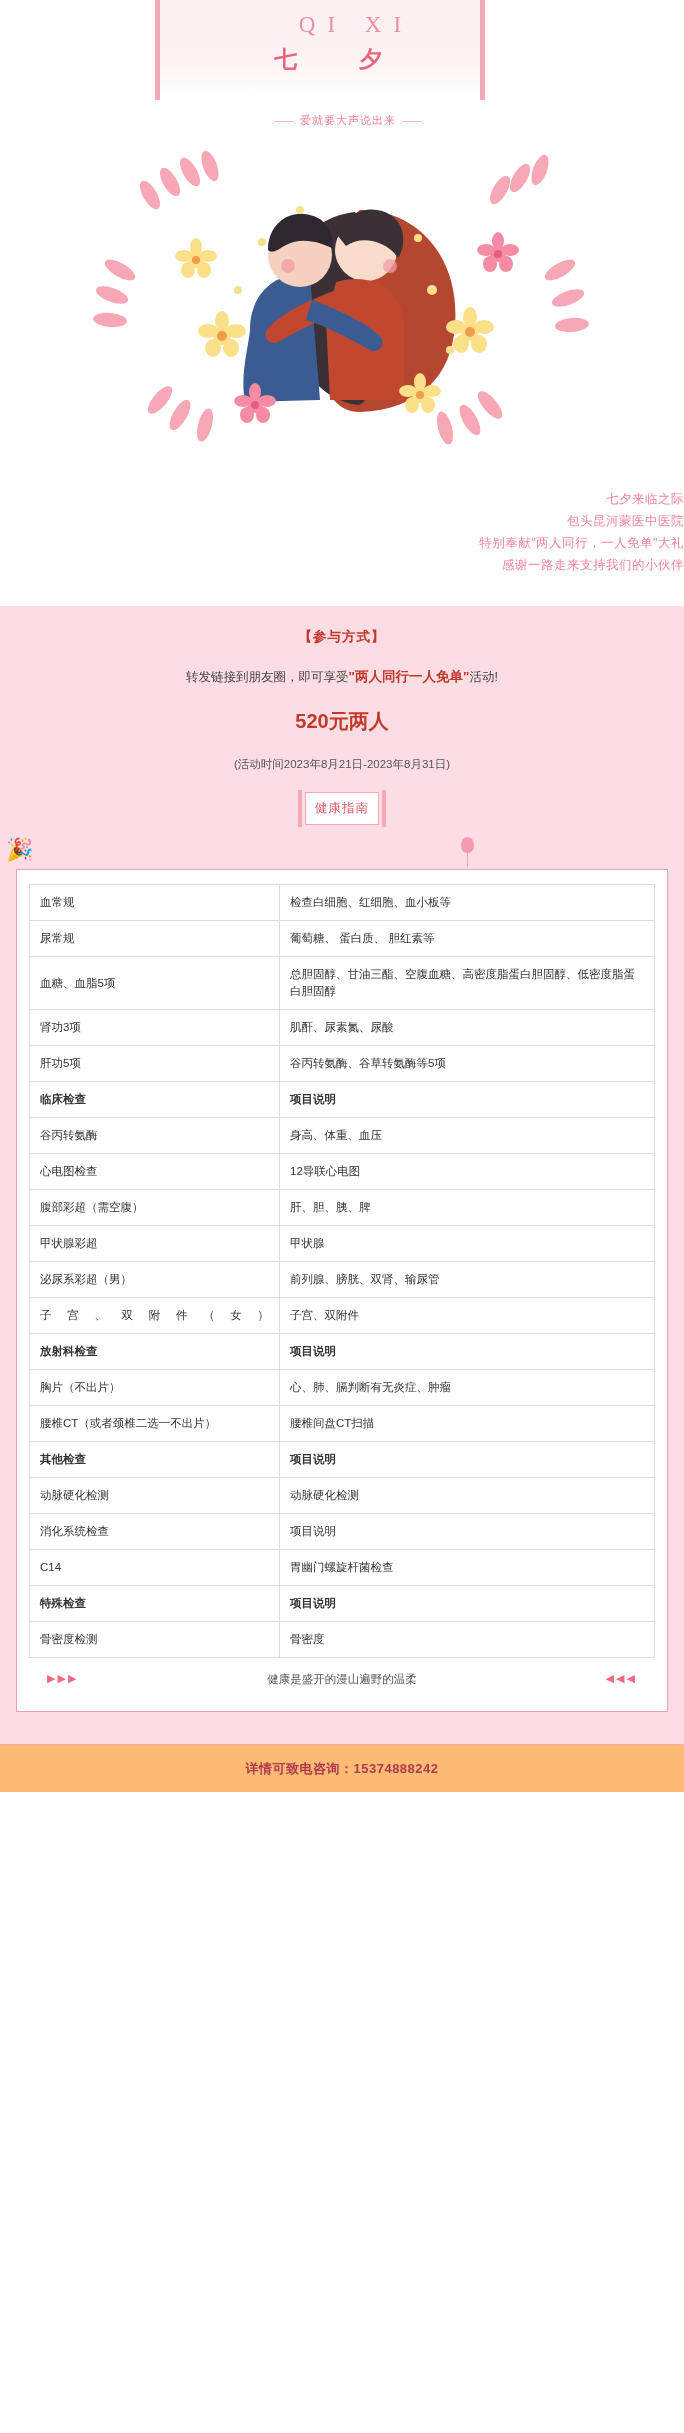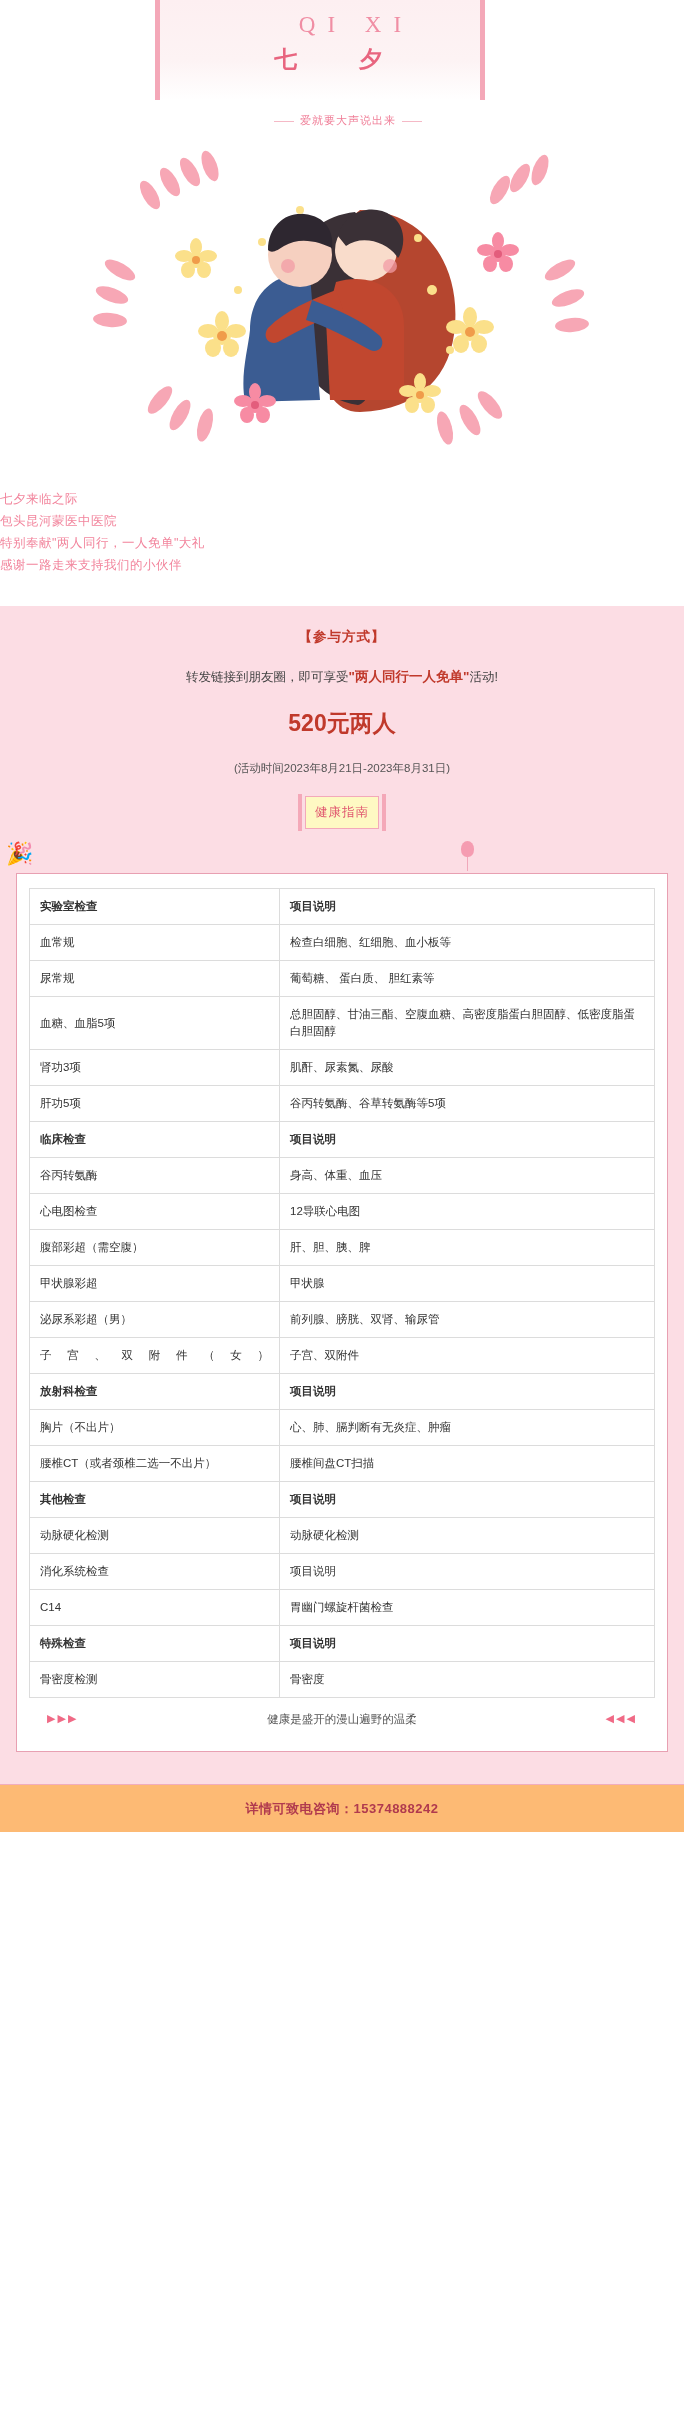--- a/index.html
+++ b/index.html
@@ -84,21 +84,21 @@
     height: 300px;
     background: #ffffff;
     overflow: hidden;
   }
   .illu svg { display: block; }
 
   
   .poem {
     background: #ffffff;
     padding: 38px 0 30px;
-    text-align: left;
+    text-align: right;
   }
   .poem-line {
     font-size: 12.5px;
     line-height: 22px;
     color: #f2849c;
     letter-spacing: 0.5px;
   }
 
   
   .pink {
@@ -114,34 +114,34 @@
     letter-spacing: 1px;
     margin-bottom: 22px;
   }
   .share-line {
     font-size: 12.5px;
     color: #444;
     margin-bottom: 22px;
   }
   .share-line b { color: #c0392b; font-size: 13.5px; }
   .price {
-    font-size: 23px;
+    font-size: 20px;
     font-weight: bold;
     color: #c0392b;
     margin-bottom: 22px;
   }
   .period {
     font-size: 11.5px;
     color: #555;
     margin-bottom: 20px;
   }
   .guide-btn {
     display: inline-block;
     position: relative;
-    background: #fef9c3;
+    background: #ffffff;
     border: 1px solid #f3a9ba;
     padding: 7px 9px;
     font-size: 12.5px;
     color: #e0566f;
     letter-spacing: 1px;
   }
   .guide-btn:before, .guide-btn:after {
     content: "";
     position: absolute;
     top: -3px; bottom: -3px;
@@ -393,24 +393,20 @@
     <div class="period">(活动时间2023年8月21日-2023年8月31日)</div>
     <span class="guide-btn">健康指南</span>
   </div>
 
   <div class="card-wrap">
     <div class="ribbon-icon">🎉</div>
     <div class="balloon"></div>
     <div class="card">
       <table>
         <tbody id="table-body">
-            <tr class="section">
-              <td class="col-a">实验室检查</td>
-              <td>项目说明</td>
-            </tr>
             <tr>
               <td class="col-a">血常规</td>
               <td>检查白细胞、红细胞、血小板等</td>
             </tr>
             <tr>
               <td class="col-a">尿常规</td>
               <td>葡萄糖、 蛋白质、 胆红素等</td>
             </tr>
             <tr>
               <td class="col-a">血糖、血脂5项</td>

